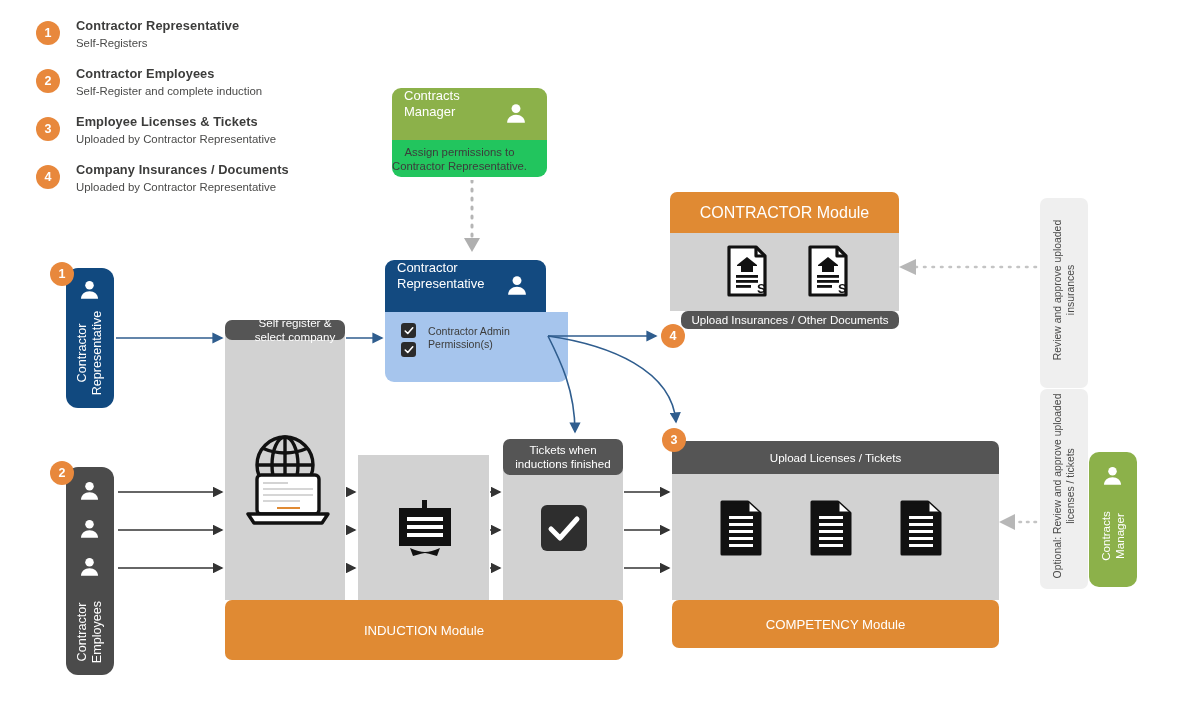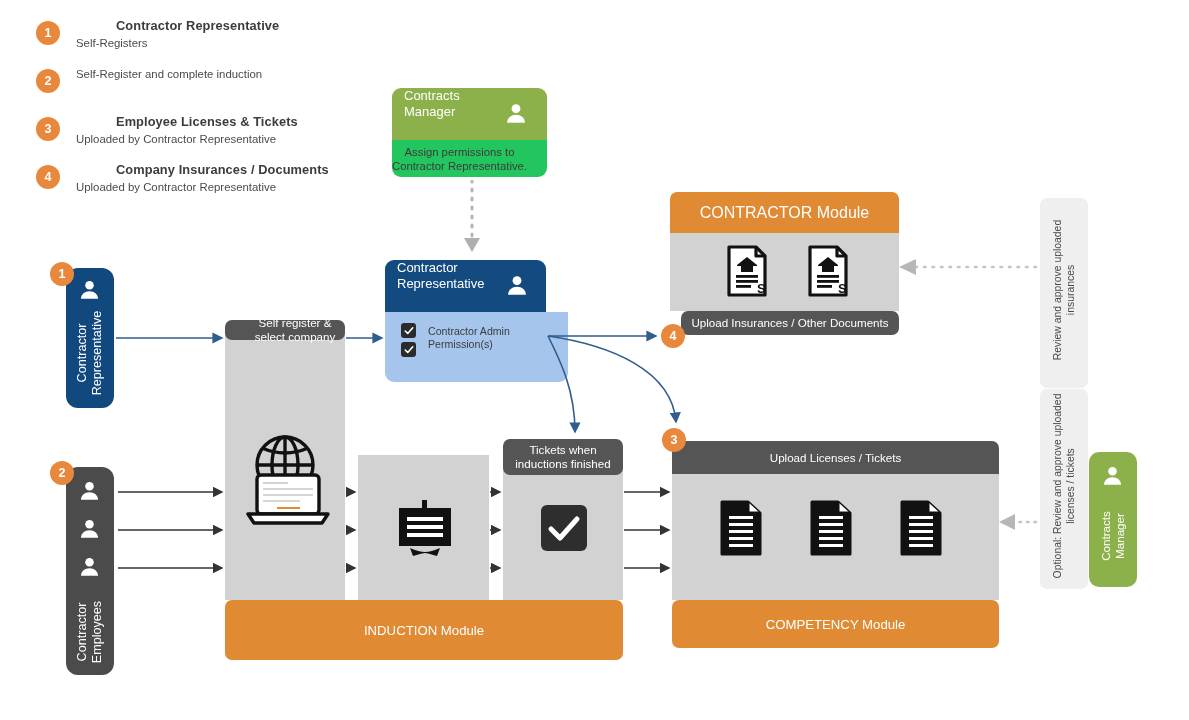--- a/index.html
+++ b/index.html
@@ -15,21 +15,21 @@
   .legend{position:absolute;left:36px;top:18px;width:330px;}
   .legend-row{position:relative;min-height:40px;margin-bottom:8px;}
   .badge{
     width:24px;height:24px;border-radius:50%;
     background:#E8883C;color:#ffffff;
     font-size:12.5px;font-weight:bold;
     display:flex;align-items:center;justify-content:center;
     position:absolute;left:0;top:3px;
   }
   .legend-txt{margin-left:40px;}
-  .legend-title{font-size:12.8px;font-weight:bold;color:#3c3c3b;letter-spacing:.1px;line-height:16px;margin-left:40px;}
+  .legend-title{font-size:12.8px;font-weight:bold;color:#3c3c3b;letter-spacing:.1px;line-height:16px;}
   .legend-sub{font-size:11.4px;color:#4a4a49;line-height:16px;margin-top:1px;}
   .rot{
     transform:rotate(-90deg);
     transform-origin:center center;
     white-space:nowrap;
   }
   .person{display:block;}
 
   
   .pillar{border-radius:12px;}
@@ -86,20 +86,21 @@
       <div class="badge">1</div>
       <div class="legend-txt">
         <div class="legend-title">Contractor Representative</div>
         <div class="legend-sub">Self-Registers</div>
       </div>
     </div>
 
     <div class="legend-row">
       <div class="badge">2</div>
       <div class="legend-txt">
+        <div class="legend-title">Contractor Employees</div>
         <div class="legend-sub">Self-Register and complete induction</div>
       </div>
     </div>
 
     <div class="legend-row">
       <div class="badge">3</div>
       <div class="legend-txt">
         <div class="legend-title">Employee Licenses &amp; Tickets</div>
         <div class="legend-sub">Uploaded by Contractor Representative</div>
       </div>
@@ -275,21 +276,21 @@
     <path d="M29 2 V11 H38" fill="none" stroke="#111111" stroke-width="3.2" stroke-linejoin="round"></path>
     <path d="M10 20 L20 12 L30 20 V21 H26 V27 H14 V21 H10 Z" fill="#111111"></path>
     <g fill="#111111">
       <rect x="9" y="30" width="22" height="2.8"></rect>
       <rect x="9" y="35" width="22" height="2.8"></rect>
       <rect x="9" y="40" width="15" height="2.8"></rect>
     </g>
     <text x="30" y="48" font-family="Liberation Sans, sans-serif" font-size="13" font-weight="bold" fill="#111111">S</text>
   </svg>
 
-  <div class="abs chip" style="left:681px;top:311px;width:218px;height:24px;">Upload Insurances / Other Documents</div>
+  <div class="abs chip" style="left:681px;top:311px;width:218px;height:18px;">Upload Insurances / Other Documents</div>
   <div class="badge" style="left:661px;top:324px;">4</div>
 
   <div class="abs chip" style="left:672px;top:441px;width:327px;height:33px;border-radius:7px 7px 0 0;">Upload Licenses / Tickets</div>
   <div class="abs panel-gray" style="left:672px;top:474px;width:327px;height:126px;"></div>
   <div class="abs module-bar" style="left:672px;top:600px;width:327px;height:48px;">COMPETENCY Module</div>
   <div class="badge" style="left:662px;top:428px;">3</div>
 
   <svg class="abs" style="left:720px;top:500px;width:42px;height:56px;">
     <path d="M2 2 H28 L40 13 V54 H2 Z" fill="#111111" stroke="#111111" stroke-width="3" stroke-linejoin="round"></path>
     <path d="M28 2 V13 H40" fill="#ffffff" stroke="#111111" stroke-width="3" stroke-linejoin="round"></path>

